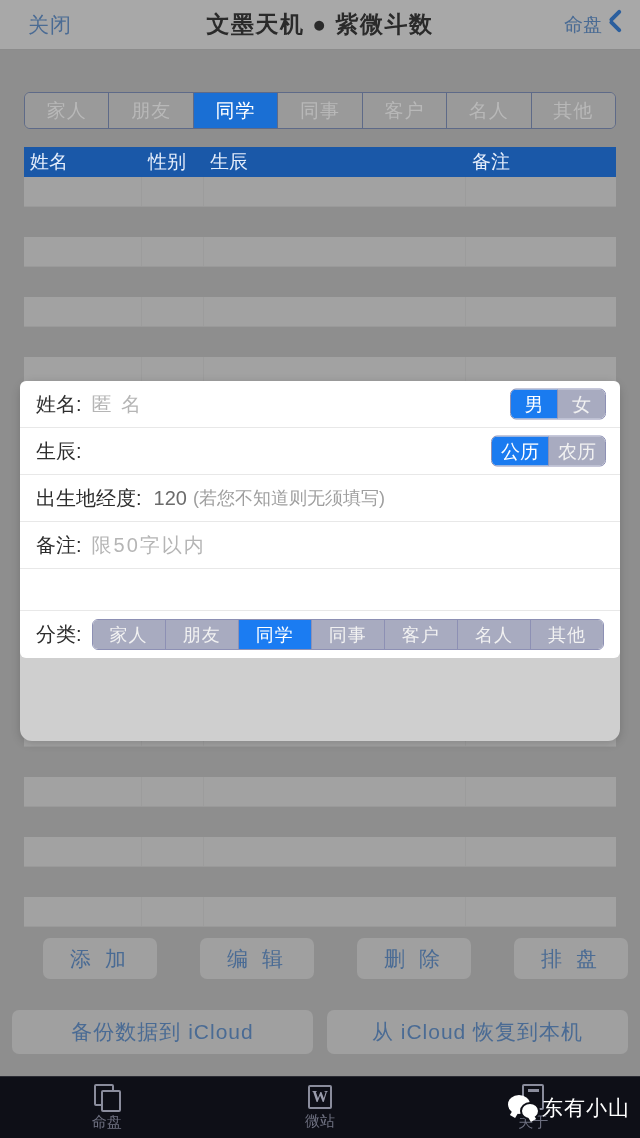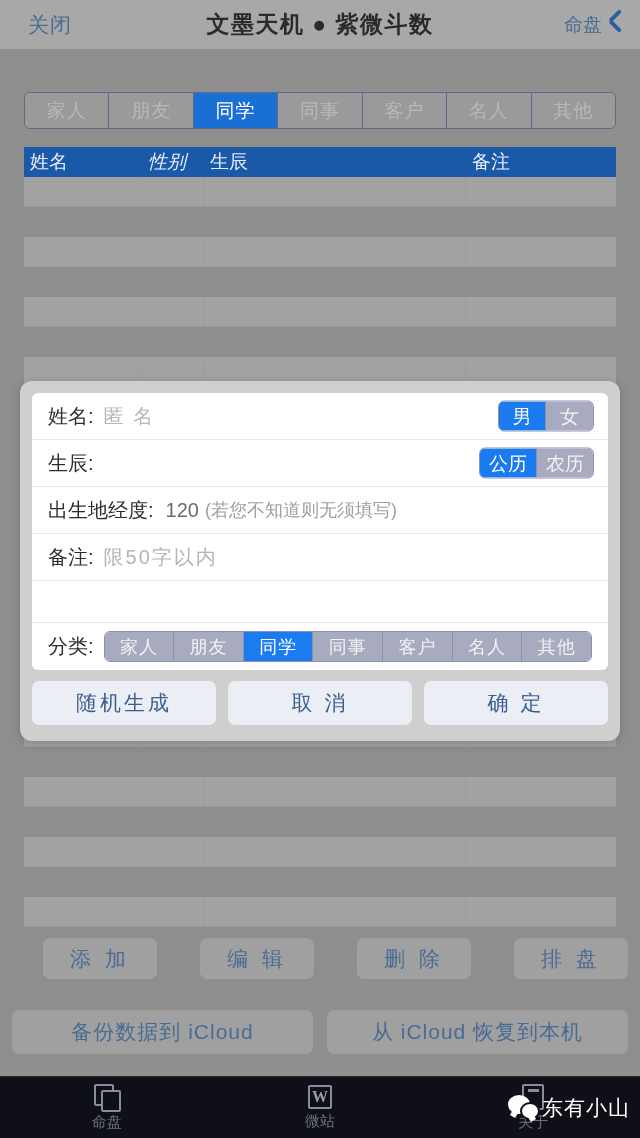--- a/index.html
+++ b/index.html
@@ -64,21 +64,21 @@
   .table-wrap{
     position:absolute; left:24px; top:97px; width:592px; height:780px;
     background:#8e8e8e;
   }
   .table-head{
     height:30px; background:#1a58a8; display:flex; align-items:center;
     color:#e6eefb; font-size:19px;
   }
   .th{ padding-left:6px; }
   .th.name{ width:118px; }
-  .th.gender{ width:62px;font-style:italic; }
+  .th.gender{ width:62px; }
   .th.birth{ width:262px; }
   .th.note{ flex:1; }
   .table-body{ }
   .trow{
     height:30px; display:flex; background:#a2a2a2;
     border-bottom:1px solid #9a9a9a;
   }
   .trow .cell{ border-right:1px solid #9c9c9c; }
   .trow .cell.name{ width:118px; }
   .trow .cell.gender{ width:62px; }
@@ -165,21 +165,21 @@
     content:""; position:absolute; right:3px; bottom:-3px; width:6px;height:6px;
     background:#ffffff; transform:rotate(-30deg);
   }
   .wm-text{ font-size:21px; color:#ffffff; letter-spacing:1px; }
 
   
   .dialog{
     position:absolute; left:20px; top:381px; width:600px; height:360px;
     background:#cfcfcf; border-radius:12px;
     box-shadow:0 2px 10px rgba(0,0,0,.18);
-    padding:12px; z-index:30;
+    padding:0; z-index:30;
   }
   .form-card{
     background:#ffffff; border-radius:6px; overflow:hidden;
   }
   .frow{
     height:47px; display:flex; align-items:center; padding:0 16px;
     border-bottom:1px solid #e8e8e8; position:relative;
   }
   .frow:last-child{ border-bottom:none; }
   .flabel{ font-size:20px; color:#2d2d2d; white-space:nowrap; }
@@ -407,25 +407,20 @@
         <span class="seg active">同学</span>
         <span class="seg">同事</span>
         <span class="seg">客户</span>
         <span class="seg">名人</span>
         <span class="seg">其他</span>
       </span>
     </div>
 
   </div>
 
-  <div class="dlg-buttons">
-    <div class="dlg-btn">随机生成</div>
-    <div class="dlg-btn">取 消</div>
-    <div class="dlg-btn">确 定</div>
-  </div>
 </div>
 
 <div class="tabbar">
   <div class="tab">
     <span class="tab-ico ico-pages"></span>
     <span>命盘</span>
   </div>
   <div class="tab">
     <span class="tab-ico ico-w">W</span>
     <span>微站</span>

